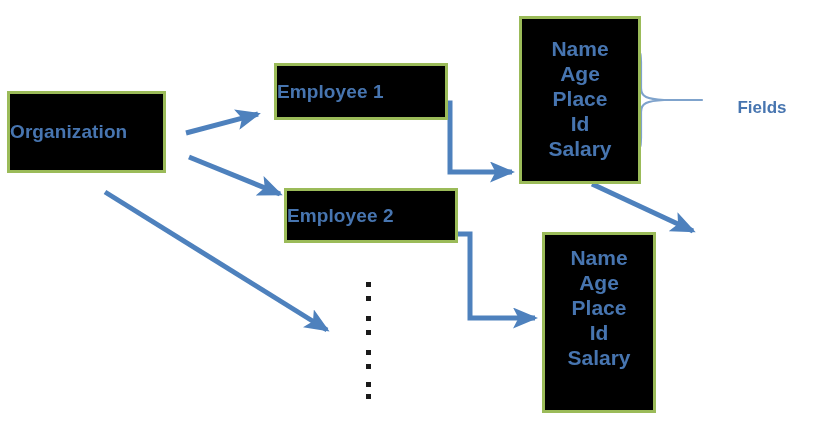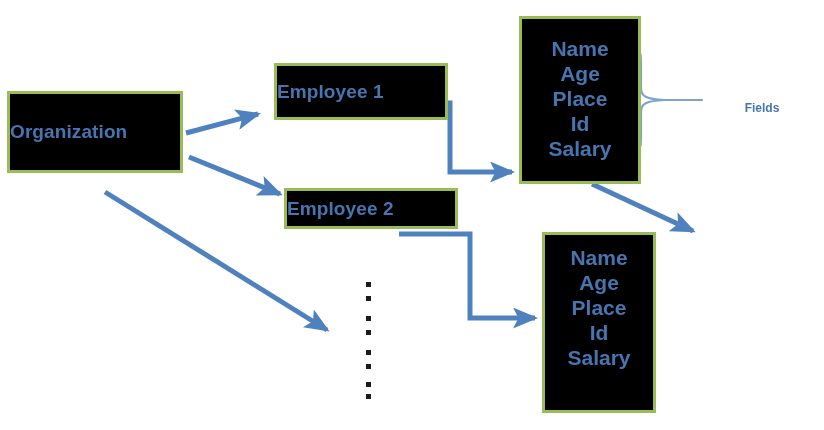--- a/index.html
+++ b/index.html
@@ -46,29 +46,29 @@
     font-size: 21px;
     line-height: 25px;
     text-align: center;
     white-space: pre-line;
     z-index: 4;
   }
   .side-label {
     position: absolute;
     color: #4775B0;
     font-weight: bold;
-    font-size: 12px;
+    font-size: 17px;
     line-height: 22px;
     text-align: center;
     white-space: pre-line;
     z-index: 4;
   }
-  #org-box   { left: 7px;   top: 91px;  width: 176px; height: 82px; }
+  #org-box   { left: 7px;   top: 91px;  width: 159px; height: 82px; }
   #emp1-box  { left: 274px; top: 63px;  width: 174px; height: 57px; }
-  #emp2-box  { left: 284px; top: 188px; width: 174px; height: 41px; }
+  #emp2-box  { left: 284px; top: 188px; width: 174px; height: 55px; }
   #fields-box-1 { left: 519px; top: 16px;  width: 122px; height: 168px; }
   #fields-box-2 { left: 542px; top: 232px; width: 114px; height: 181px; }
   #fields-text-1 { left: 519px; top: 36px; width: 122px; }
   #fields-text-2 { left: 542px; top: 245px; width: 114px; }
   #fields-label  { left: 712px; top: 97px;  width: 100px; }
   #struct-label  { left: 714px; top: 229px; width: 108px; }
   .dots {
     position: absolute;
     left: 366px;
     top: 282px;

